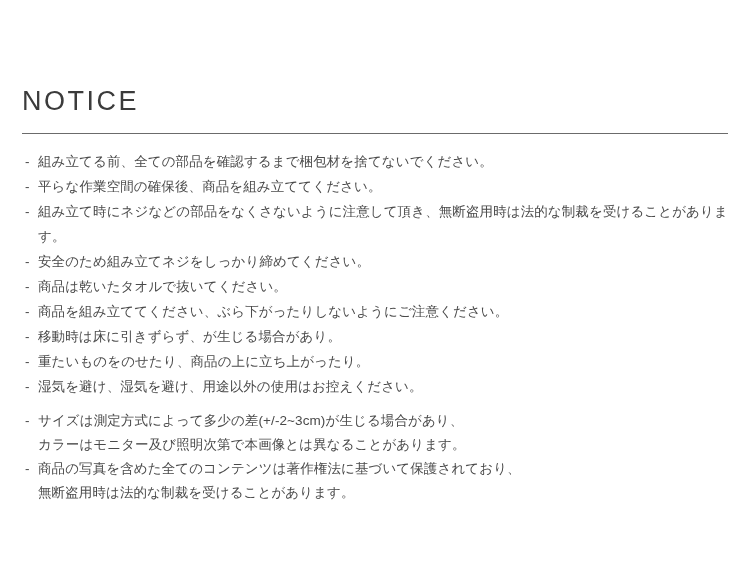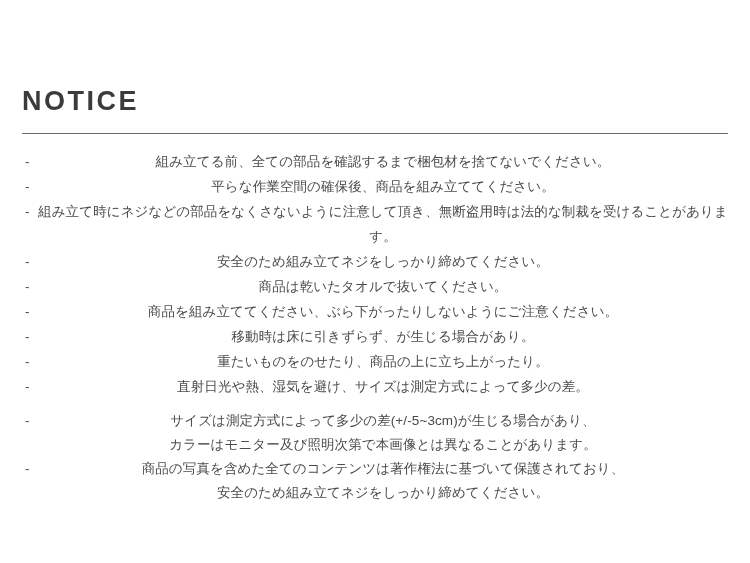--- a/index.html
+++ b/index.html
@@ -16,21 +16,21 @@
     height: 563px;
     background: #ffffff;
   }
   .content {
     padding: 0 22px;
   }
   .page-title {
     margin-top: 87px;
     font-size: 27px;
     line-height: 28px;
-    font-weight: 700;
+    font-weight: 400;
     letter-spacing: 2.5px;
     color: #3b3b3b;
   }
   .divider {
     border: none;
     border-top: 1px solid #6b6b6b;
     height: 0;
     margin-top: 18px;
   }
   ul.notice-list {
@@ -48,21 +48,20 @@
   ul.notice-list .dash {
     flex: 0 0 16px;
     width: 16px;
     padding-left: 3px;
     line-height: inherit;
   }
   ul.notice-list .txt {
     flex: 1;
     white-space: pre-line;
     line-height: inherit;
-    text-align: center;
   }
   ul.disclaimer-list {
     margin-top: 10px;
   }
   ul.disclaimer-list li {
     line-height: 24px;
   }
 </style>
 </head>
 <body>
@@ -102,31 +101,31 @@
       <li>
         <span class="dash">-</span>
         <span class="txt">移動時は床に引きずらず、が生じる場合があり。</span>
       </li>
       <li>
         <span class="dash">-</span>
         <span class="txt">重たいものをのせたり、商品の上に立ち上がったり。</span>
       </li>
       <li>
         <span class="dash">-</span>
-        <span class="txt">直射日光や熱、湿気を避け、サイズは測定方式によって多少の差。</span>
+        <span class="txt">湿気を避け、湿気を避け、用途以外の使用はお控えください。</span>
       </li>
     </ul>
 
     <ul class="notice-list disclaimer-list">
       <li>
         <span class="dash">-</span>
-        <span class="txt">サイズは測定方式によって多少の差(+/-5~3cm)が生じる場合があり、
+        <span class="txt">サイズは測定方式によって多少の差(+/-2~3cm)が生じる場合があり、
 カラーはモニター及び照明次第で本画像とは異なることがあります。</span>
       </li>
       <li>
         <span class="dash">-</span>
         <span class="txt">商品の写真を含めた全てのコンテンツは著作権法に基づいて保護されており、
-安全のため組み立てネジをしっかり締めてください。</span>
+無断盗用時は法的な制裁を受けることがあります。</span>
       </li>
     </ul>
 
   </div>
 </div>
 
 </body></html>

